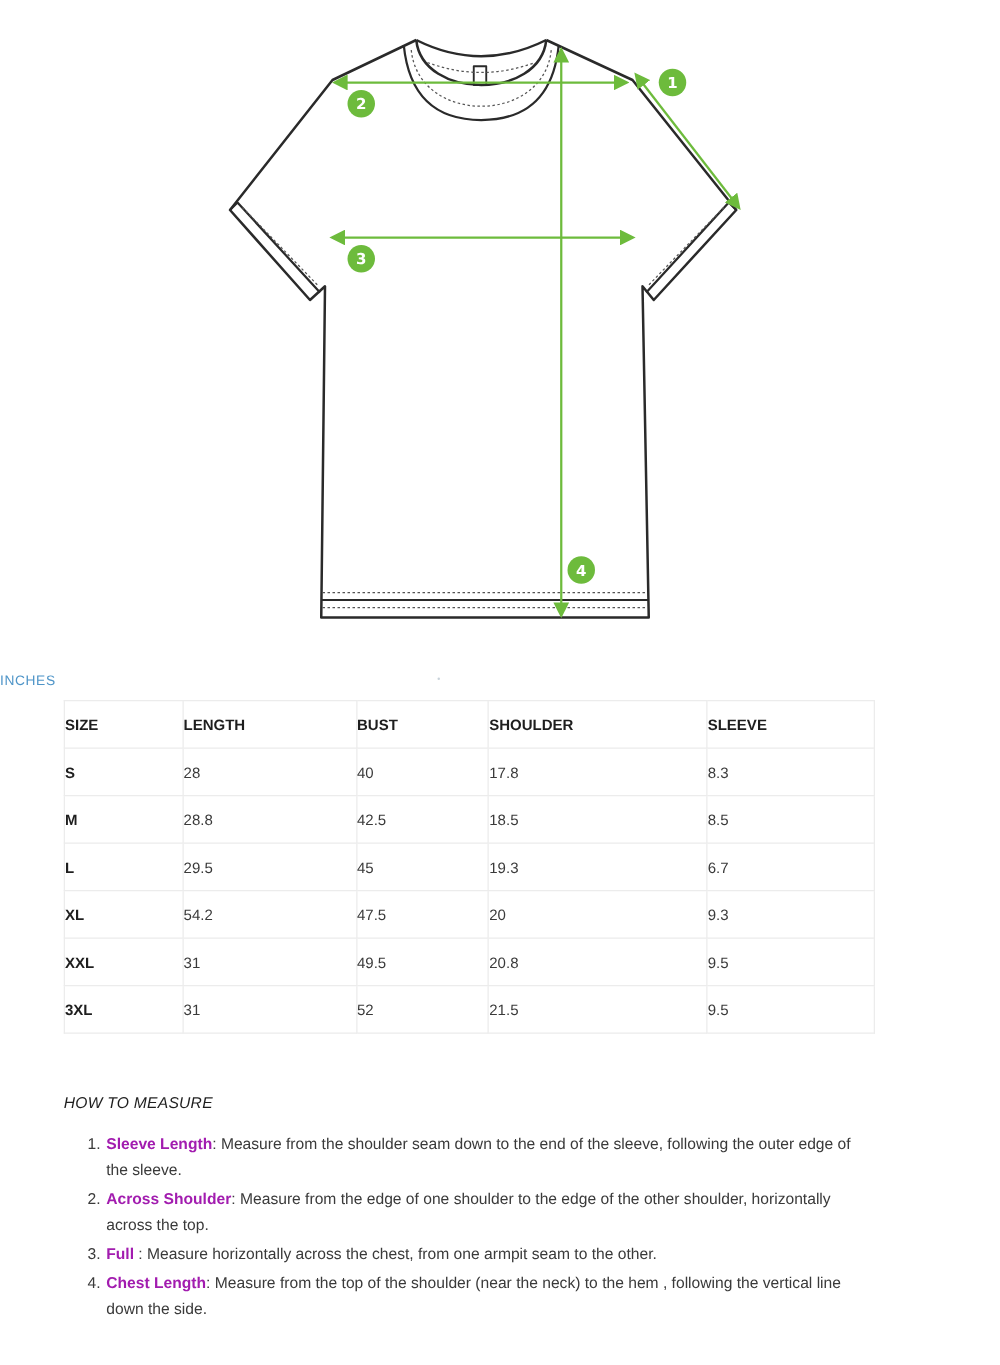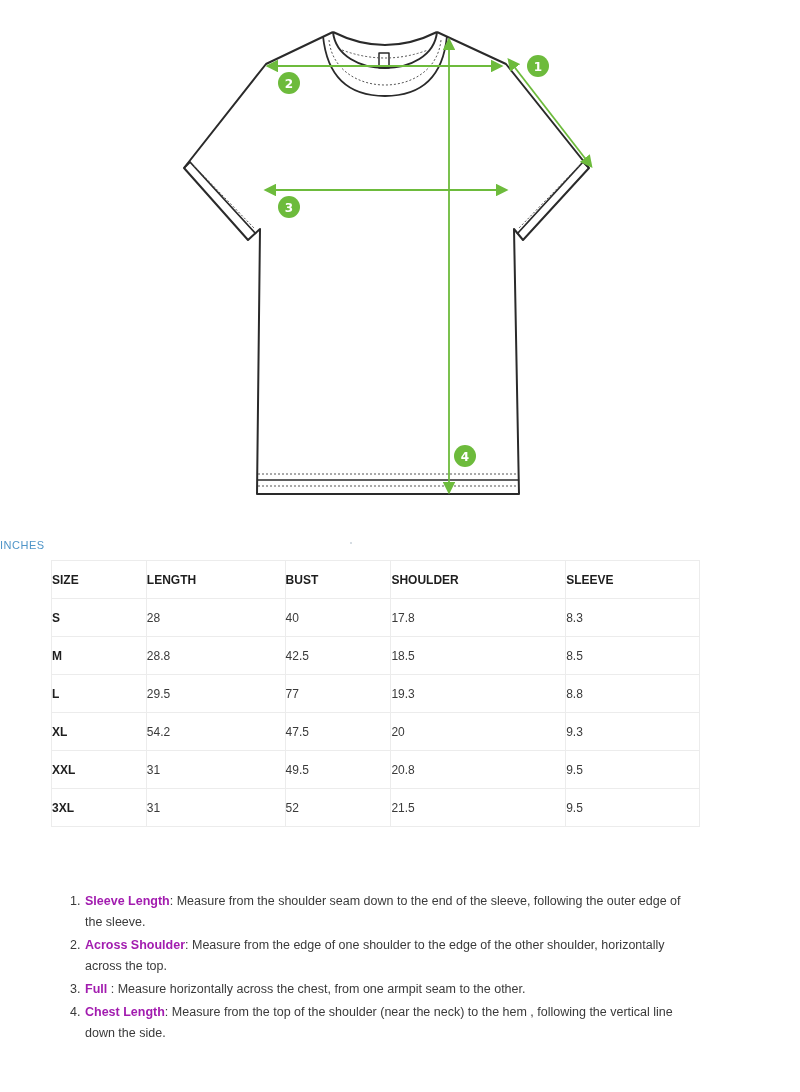--- a/index.html
+++ b/index.html
@@ -133,23 +133,23 @@
     <tr>
       <td class="size-col">M</td>
       <td>28.8</td>
       <td>42.5</td>
       <td>18.5</td>
       <td>8.5</td>
     </tr>
     <tr>
       <td class="size-col">L</td>
       <td>29.5</td>
-      <td>77</td>
+      <td>45</td>
       <td>19.3</td>
-      <td>8.8</td>
+      <td>6.7</td>
     </tr>
     <tr>
       <td class="size-col">XL</td>
       <td>54.2</td>
       <td>47.5</td>
       <td>20</td>
       <td>9.3</td>
     </tr>
     <tr>
       <td class="size-col">XXL</td>
@@ -162,19 +162,20 @@
       <td class="size-col">3XL</td>
       <td>31</td>
       <td>52</td>
       <td>21.5</td>
       <td>9.5</td>
     </tr>
   </tbody>
 </table>
 
 <div class="measure">
+  <h3>HOW TO MEASURE</h3>
   <ol>
     <li><b>Sleeve Length</b><span>: </span><span>Measure from the shoulder seam down to the end of the sleeve, following the outer edge of the sleeve.</span></li>
     <li><b>Across Shoulder</b><span>: </span><span>Measure from the edge of one shoulder to the edge of the other shoulder, horizontally across the top.</span></li>
     <li><b>Full</b><span> : </span><span>Measure horizontally across the chest, from one armpit seam to the other.</span></li>
     <li><b>Chest Length</b><span>: </span><span>Measure from the top of the shoulder (near the neck) to the hem , following the vertical line down the side.</span></li>
   </ol>
 </div>
 
 </body></html>

